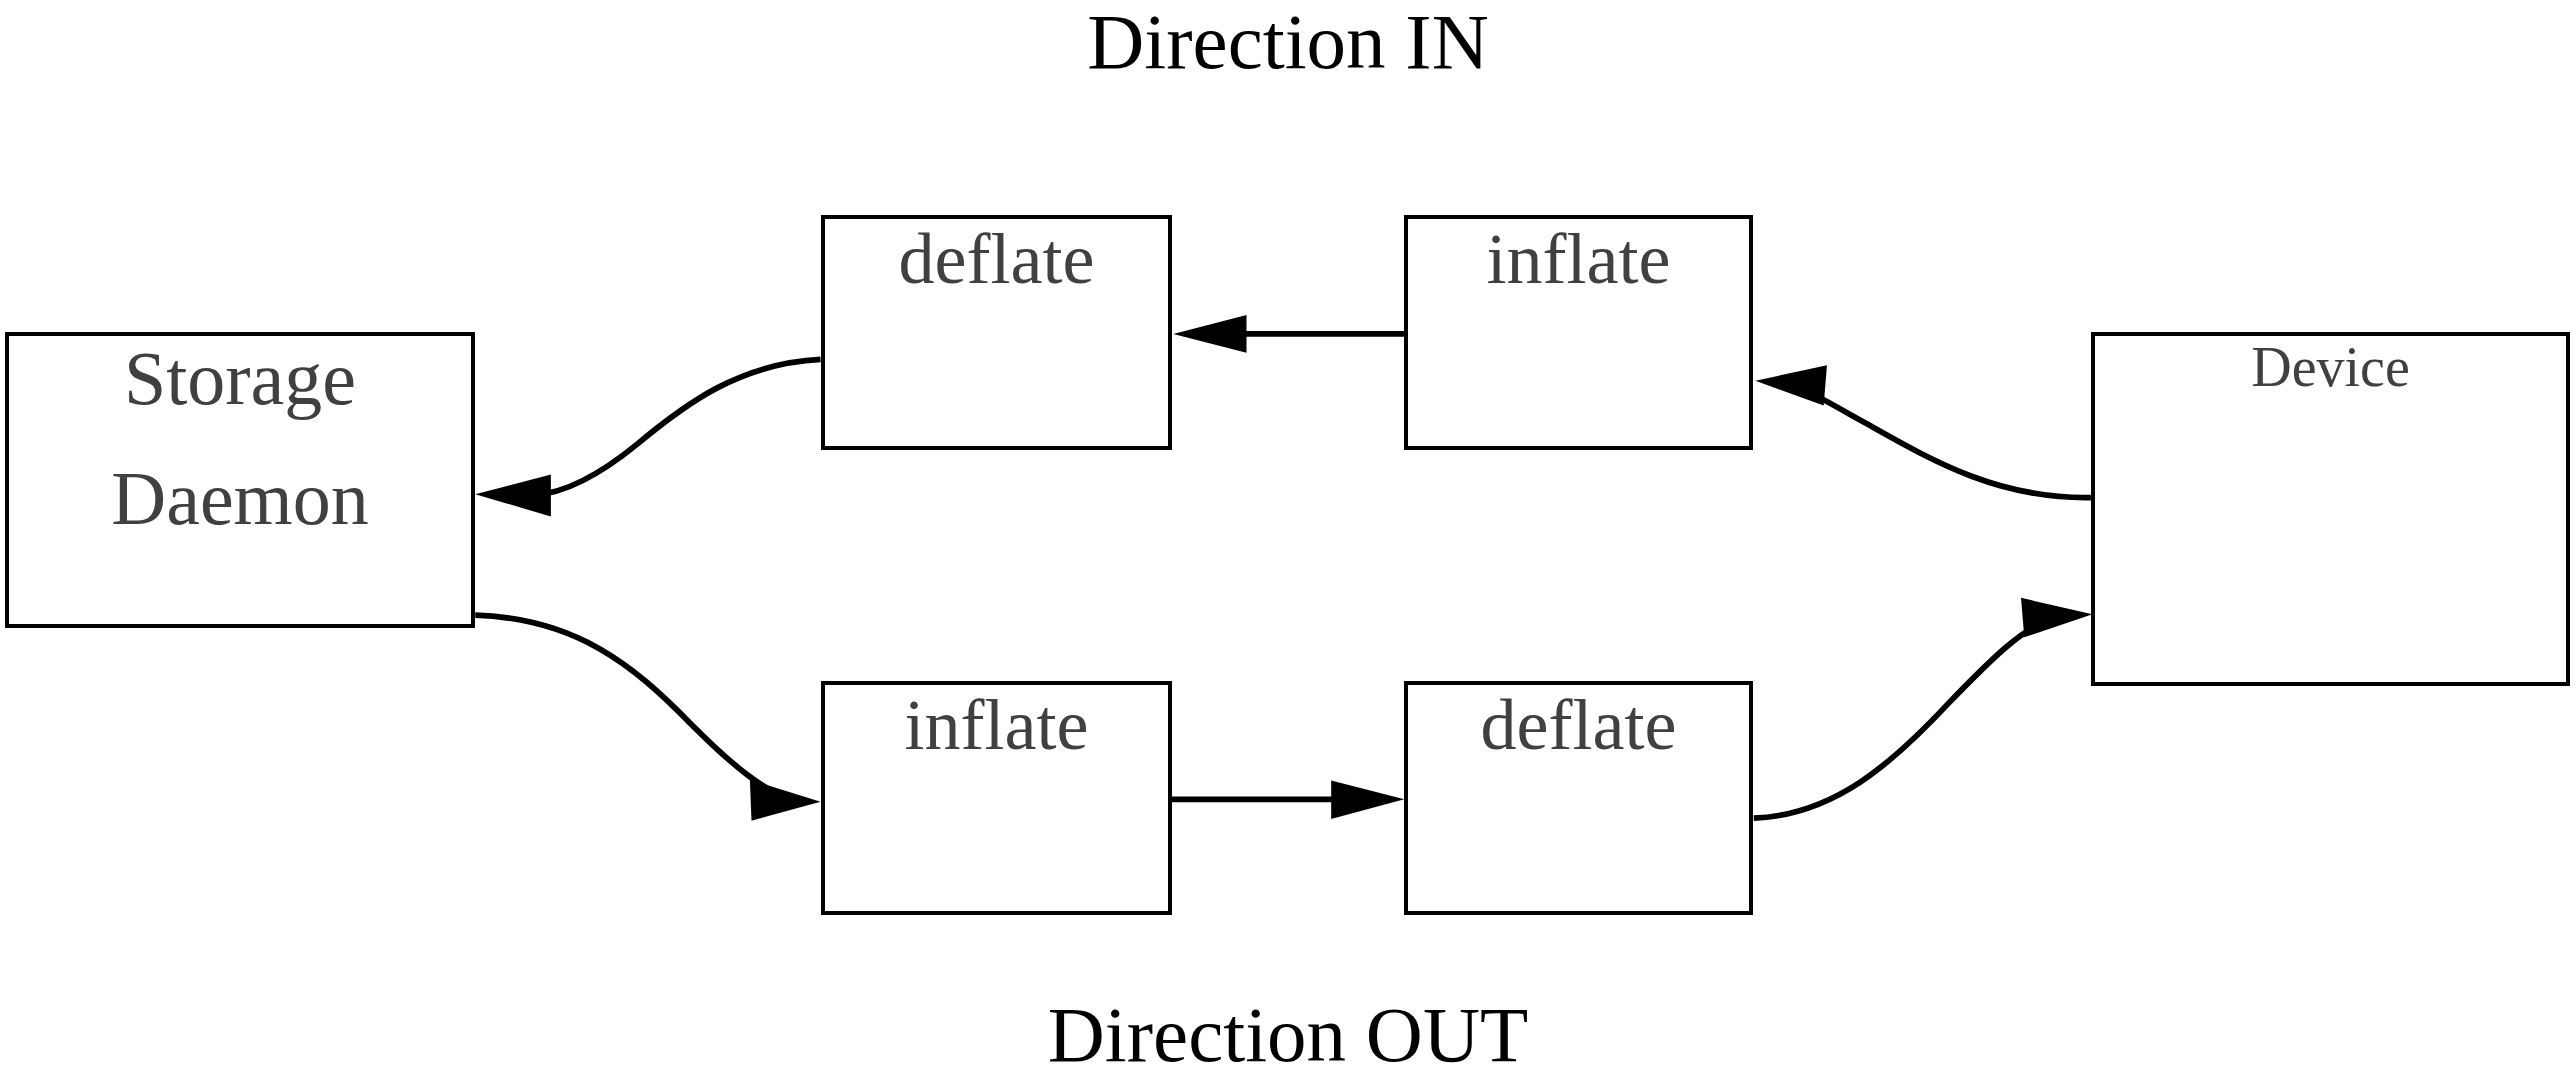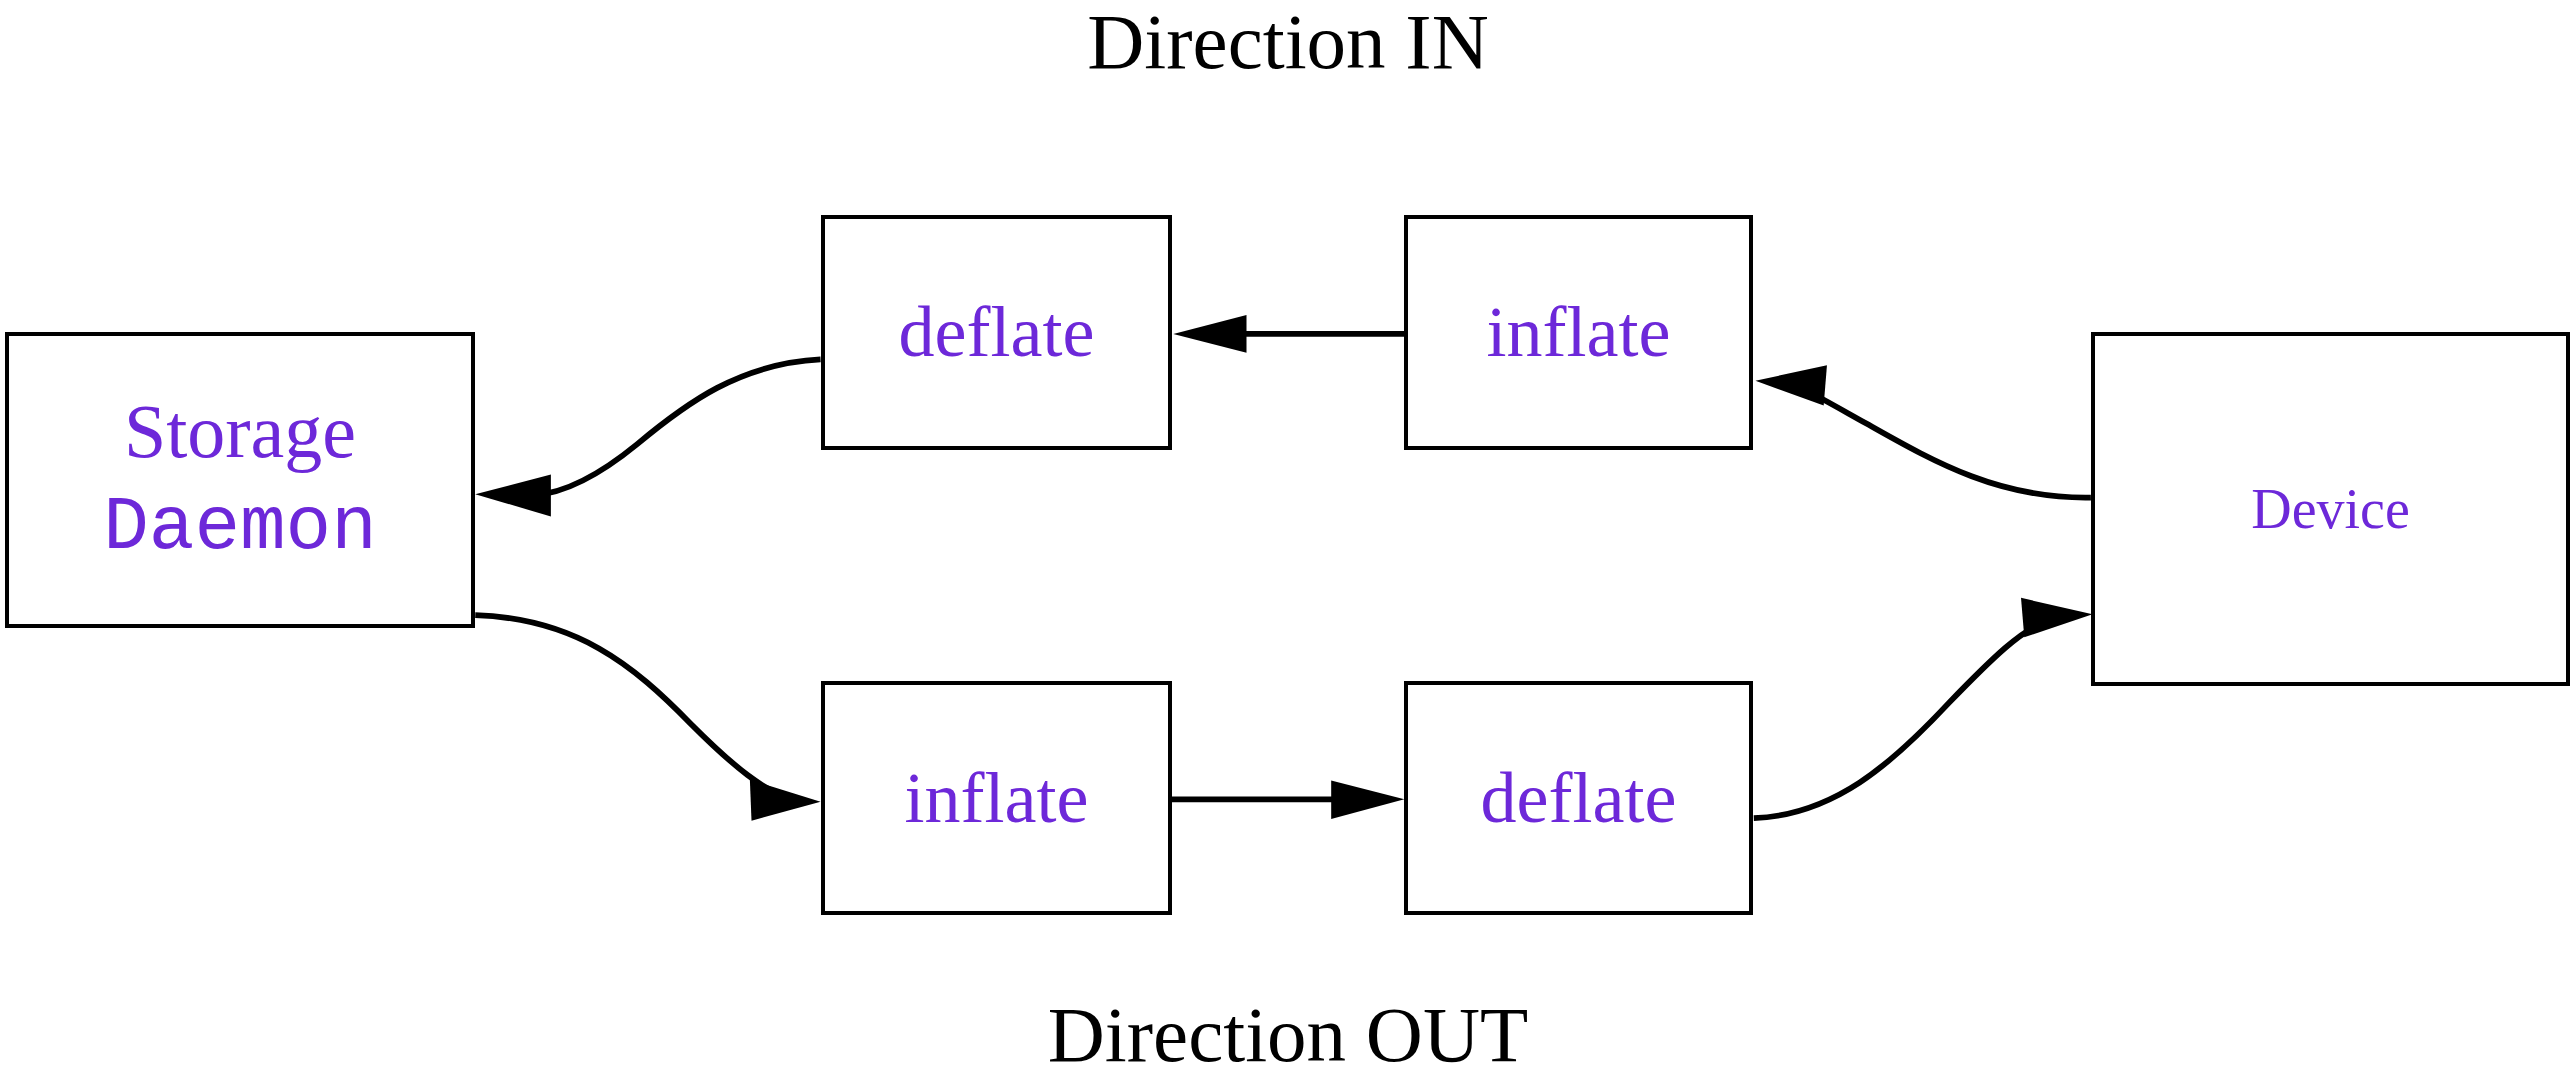--- a/index.html
+++ b/index.html
@@ -27,36 +27,35 @@
     pointer-events: none;
   }
   .node-box {
     position: absolute;
     box-sizing: border-box;
     background: #ffffff;
     border: 4.1px solid #000000;
     display: flex;
     flex-direction: column;
     align-items: center;
-    justify-content: center;
     line-height: 1.12;
-    color: #6d28d9;
+    color: #404040;
     z-index: 2;
   }
   .node-label {
     display: block;
     white-space: nowrap;
     text-align: center;
   }
   
   #box-storage-daemon {
     left: 5px;  top: 332px;  width: 470px;  height: 296px;
     font-size: 76px;
   }
-  #box-storage-daemon .node-label + .node-label { margin-top: 11px; font-family: Liberation Mono, monospace; }
+  #box-storage-daemon .node-label + .node-label { margin-top: 35px; }
   #box-device {
     left: 2091px; top: 332px; width: 479px; height: 354px;
     font-size: 56px;
   }
   #box-deflate-in {
     left: 821px;  top: 215px;  width: 351px;  height: 235px;
     font-size: 72px;
   }
   #box-inflate-in {
     left: 1404px; top: 215px;  width: 349px;  height: 235px;

